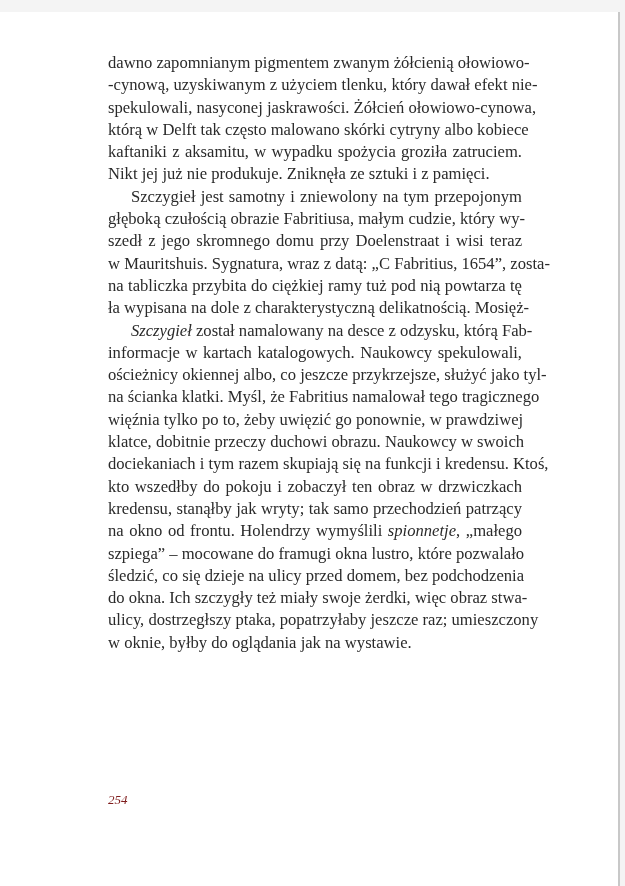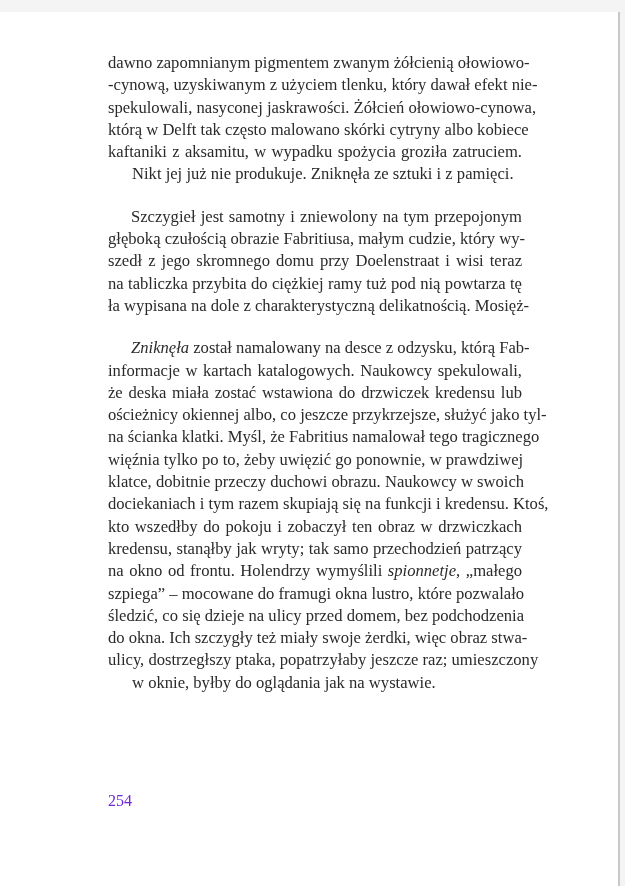--- a/index.html
+++ b/index.html
@@ -38,37 +38,36 @@
     .line {
       display: block;
       white-space: nowrap;
       text-align-last: justify;
       text-align: justify;
       width: 414px;
       overflow: visible;
     }
     .line.last {
       text-align-last: left;
-      margin-left: 24px;
     }
     .line.indent {
       padding-left: 23px;
       width: 391px;
-      margin-top: 20px;
     }
     em {
       font-style: italic;
     }
     .page-number {
       position: absolute;
       left: 108px;
       top: 780px;
       font-family: "Liberation Serif", "DejaVu Serif", serif;
-      font-size: 16px;
-      color: #6d28d9;
+      font-size: 13px;
+      color: #7f1d1d;
+      font-style: italic;
     }
   </style>
 </head>
 <body>
 
 <div class="page">
   <div class="text-block">
 
     <div>
       <span class="line">dawno zapomnianym pigmentem zwanym żółcienią ołowiowo-</span>
@@ -76,28 +75,28 @@
       <span class="line">spekulowali, nasyconej jaskrawości. Żółcień ołowiowo-cynowa,</span>
       <span class="line">którą w Delft tak często malowano skórki cytryny albo kobiece</span>
       <span class="line">kaftaniki z aksamitu, w wypadku spożycia groziła zatruciem.</span>
       <span class="line last">Nikt jej już nie produkuje. Zniknęła ze sztuki i z pamięci.</span>
     </div>
 
     <div>
       <span class="line indent">Szczygieł jest samotny i zniewolony na tym przepojonym</span>
       <span class="line">głęboką czułością obrazie Fabritiusa, małym cudzie, który wy-</span>
       <span class="line">szedł z jego skromnego domu przy Doelenstraat i wisi teraz</span>
+      <span class="line">w Mauritshuis. Sygnatura, wraz z datą: „C Fabritius, 1654”, zosta-</span>
       <span class="line">na tabliczka przybita do ciężkiej ramy tuż pod nią powtarza tę</span>
       <span class="line">ła wypisana na dole z charakterystyczną delikatnością. Mosięż-</span>
     </div>
 
     <div>
-      <span class="line indent"><em>Zniknęła</em><span> został namalowany na desce z odzysku, którą Fab-</span></span>
+      <span class="line indent"><em>Szczygieł</em><span> został namalowany na desce z odzysku, którą Fab-</span></span>
       <span class="line">informacje w kartach katalogowych. Naukowcy spekulowali,</span>
-      <span class="line">że deska miała zostać wstawiona do drzwiczek kredensu lub</span>
       <span class="line">ościeżnicy okiennej albo, co jeszcze przykrzejsze, służyć jako tyl-</span>
       <span class="line">na ścianka klatki. Myśl, że Fabritius namalował tego tragicznego</span>
       <span class="line">więźnia tylko po to, żeby uwięzić go ponownie, w prawdziwej</span>
       <span class="line">klatce, dobitnie przeczy duchowi obrazu. Naukowcy w swoich</span>
       <span class="line">dociekaniach i tym razem skupiają się na funkcji i kredensu. Ktoś,</span>
       <span class="line">kto wszedłby do pokoju i zobaczył ten obraz w drzwiczkach</span>
       <span class="line">kredensu, stanąłby jak wryty; tak samo przechodzień patrzący</span>
       <span class="line"><span>na okno od frontu. Holendrzy wymyślili </span><em>spionnetje</em><span>, „małego</span></span>
       <span class="line">szpiega” – mocowane do framugi okna lustro, które pozwalało</span>
       <span class="line">śledzić, co się dzieje na ulicy przed domem, bez podchodzenia</span>

